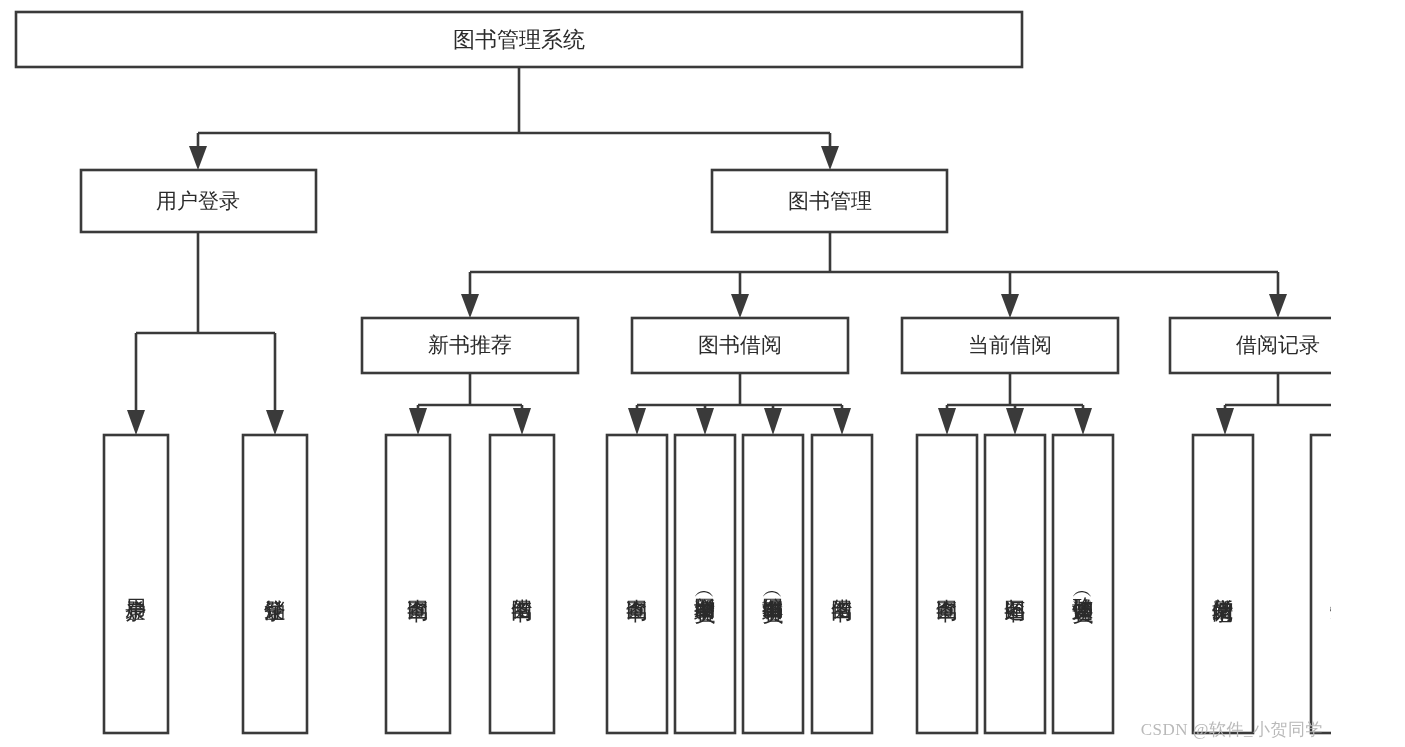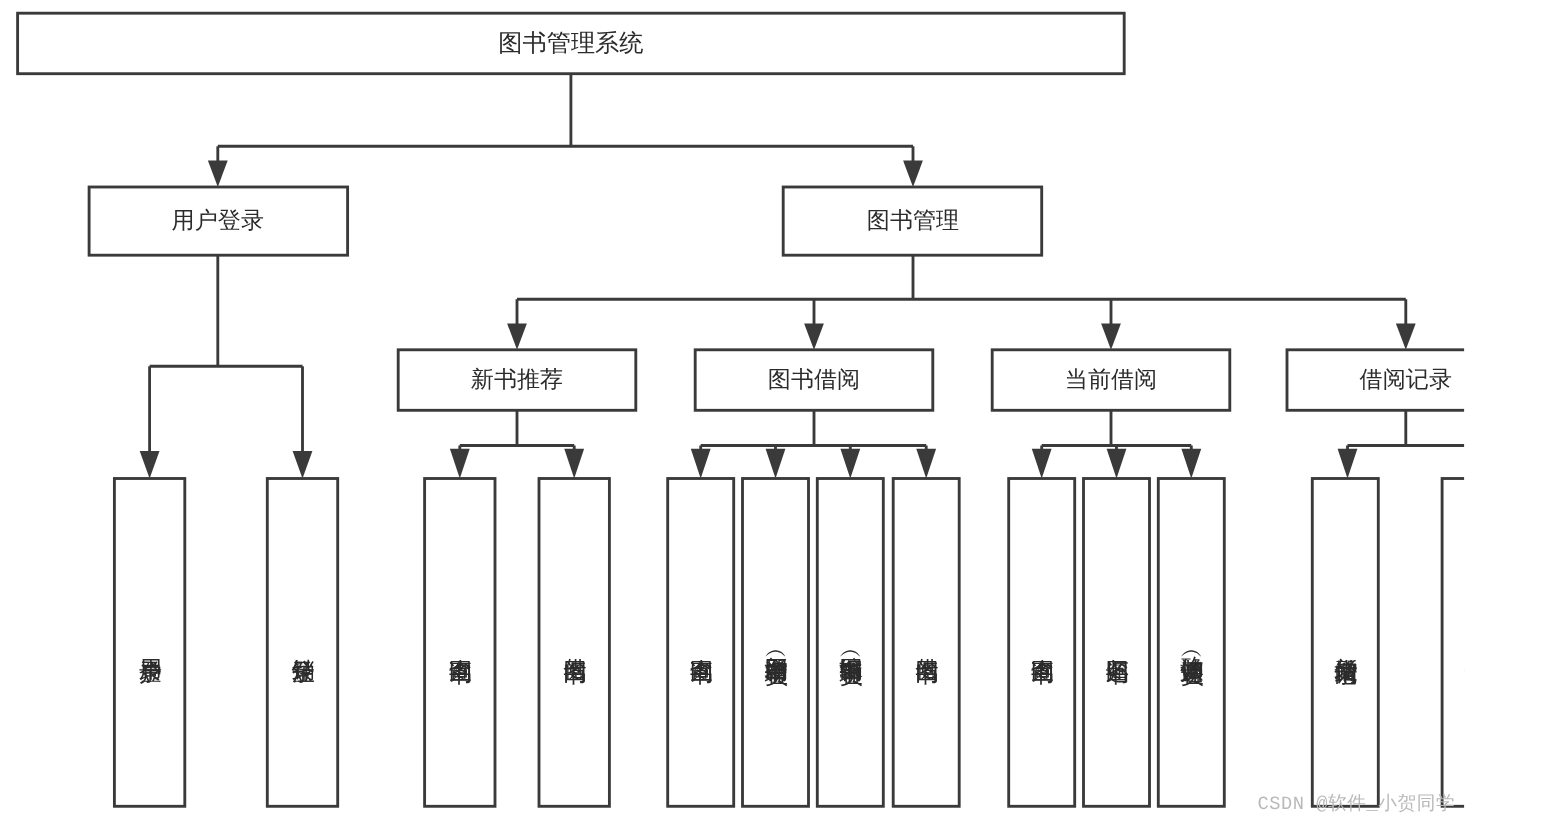--- a/index.html
+++ b/index.html
@@ -67,21 +67,21 @@
     letter-spacing: 1px;
     color: #2b2b2b;
     white-space: nowrap;
     pointer-events: none;
     user-select: none;
   }
   .watermark {
     position: absolute;
     right: 8px;
     bottom: 6px;
-    font-family: Liberation Mono, monospace;
+    font-family: Liberation Serif, serif;
     font-size: 17px;
     color: #b9b9b9;
     letter-spacing: 0.5px;
     white-space: nowrap;
     user-select: none;
     text-align: center;
   }
 </style>
 </head>
 <body>

